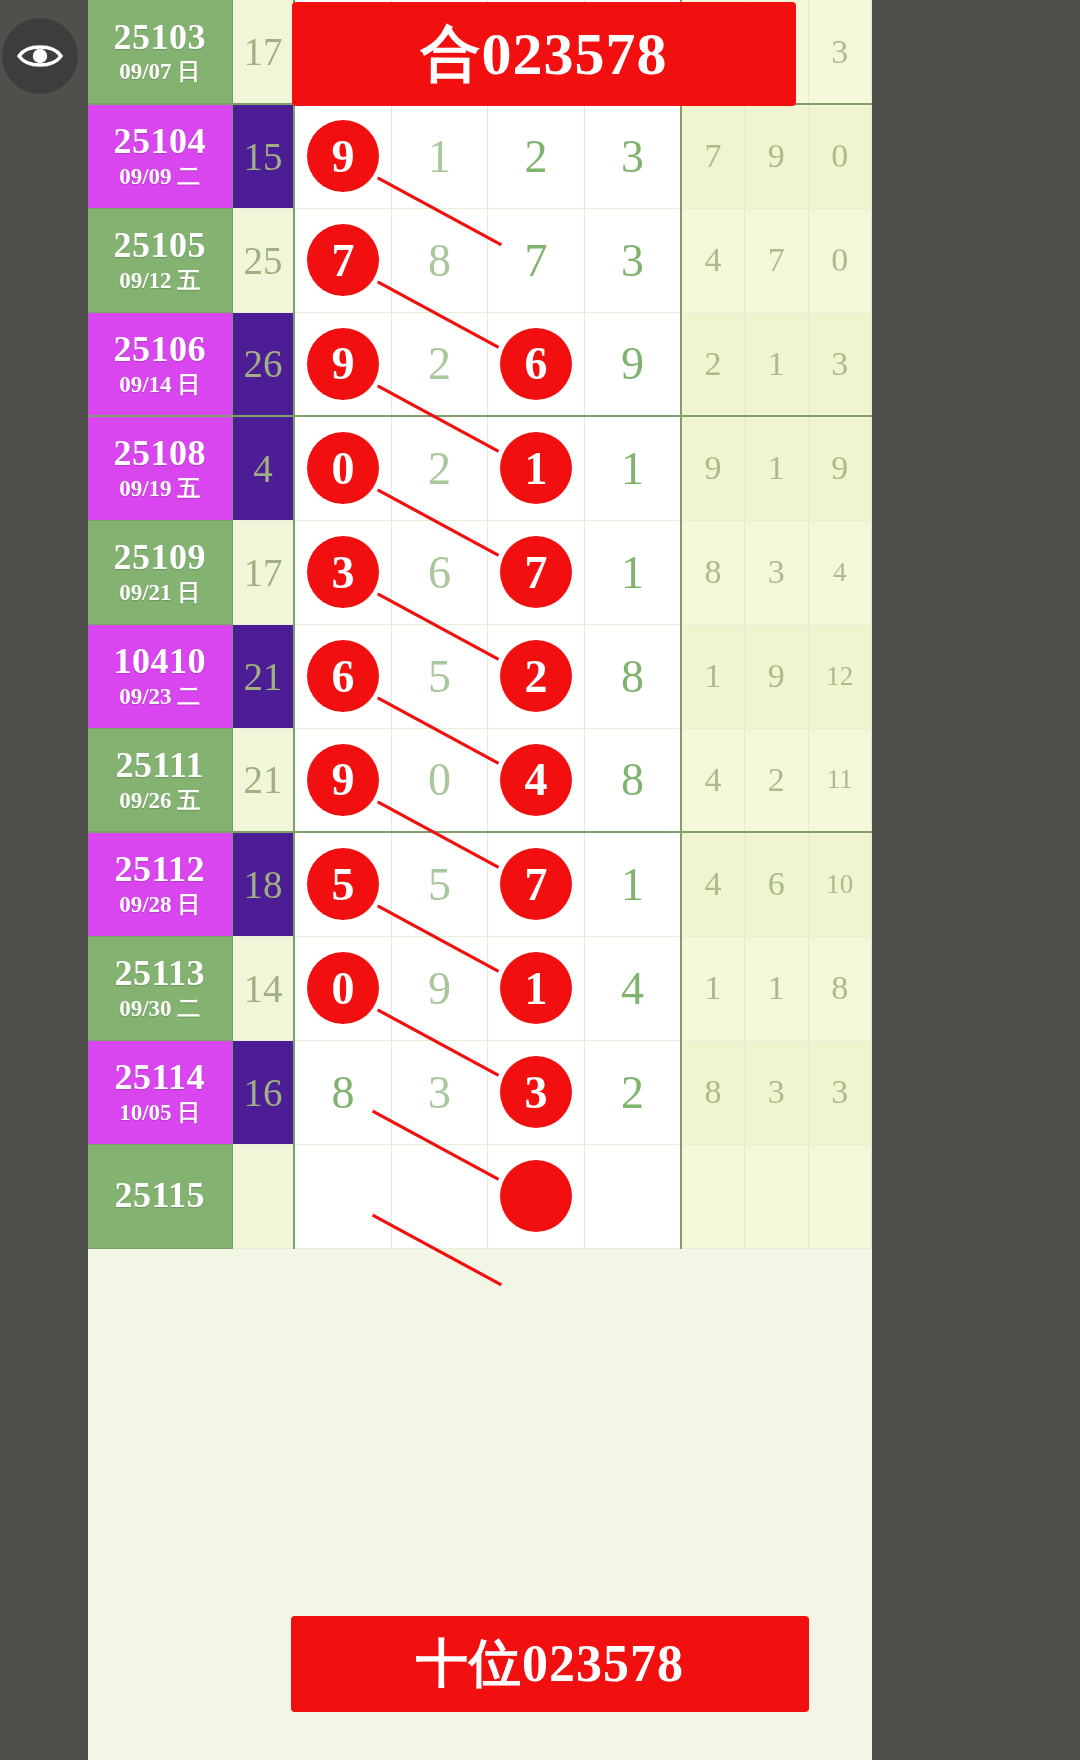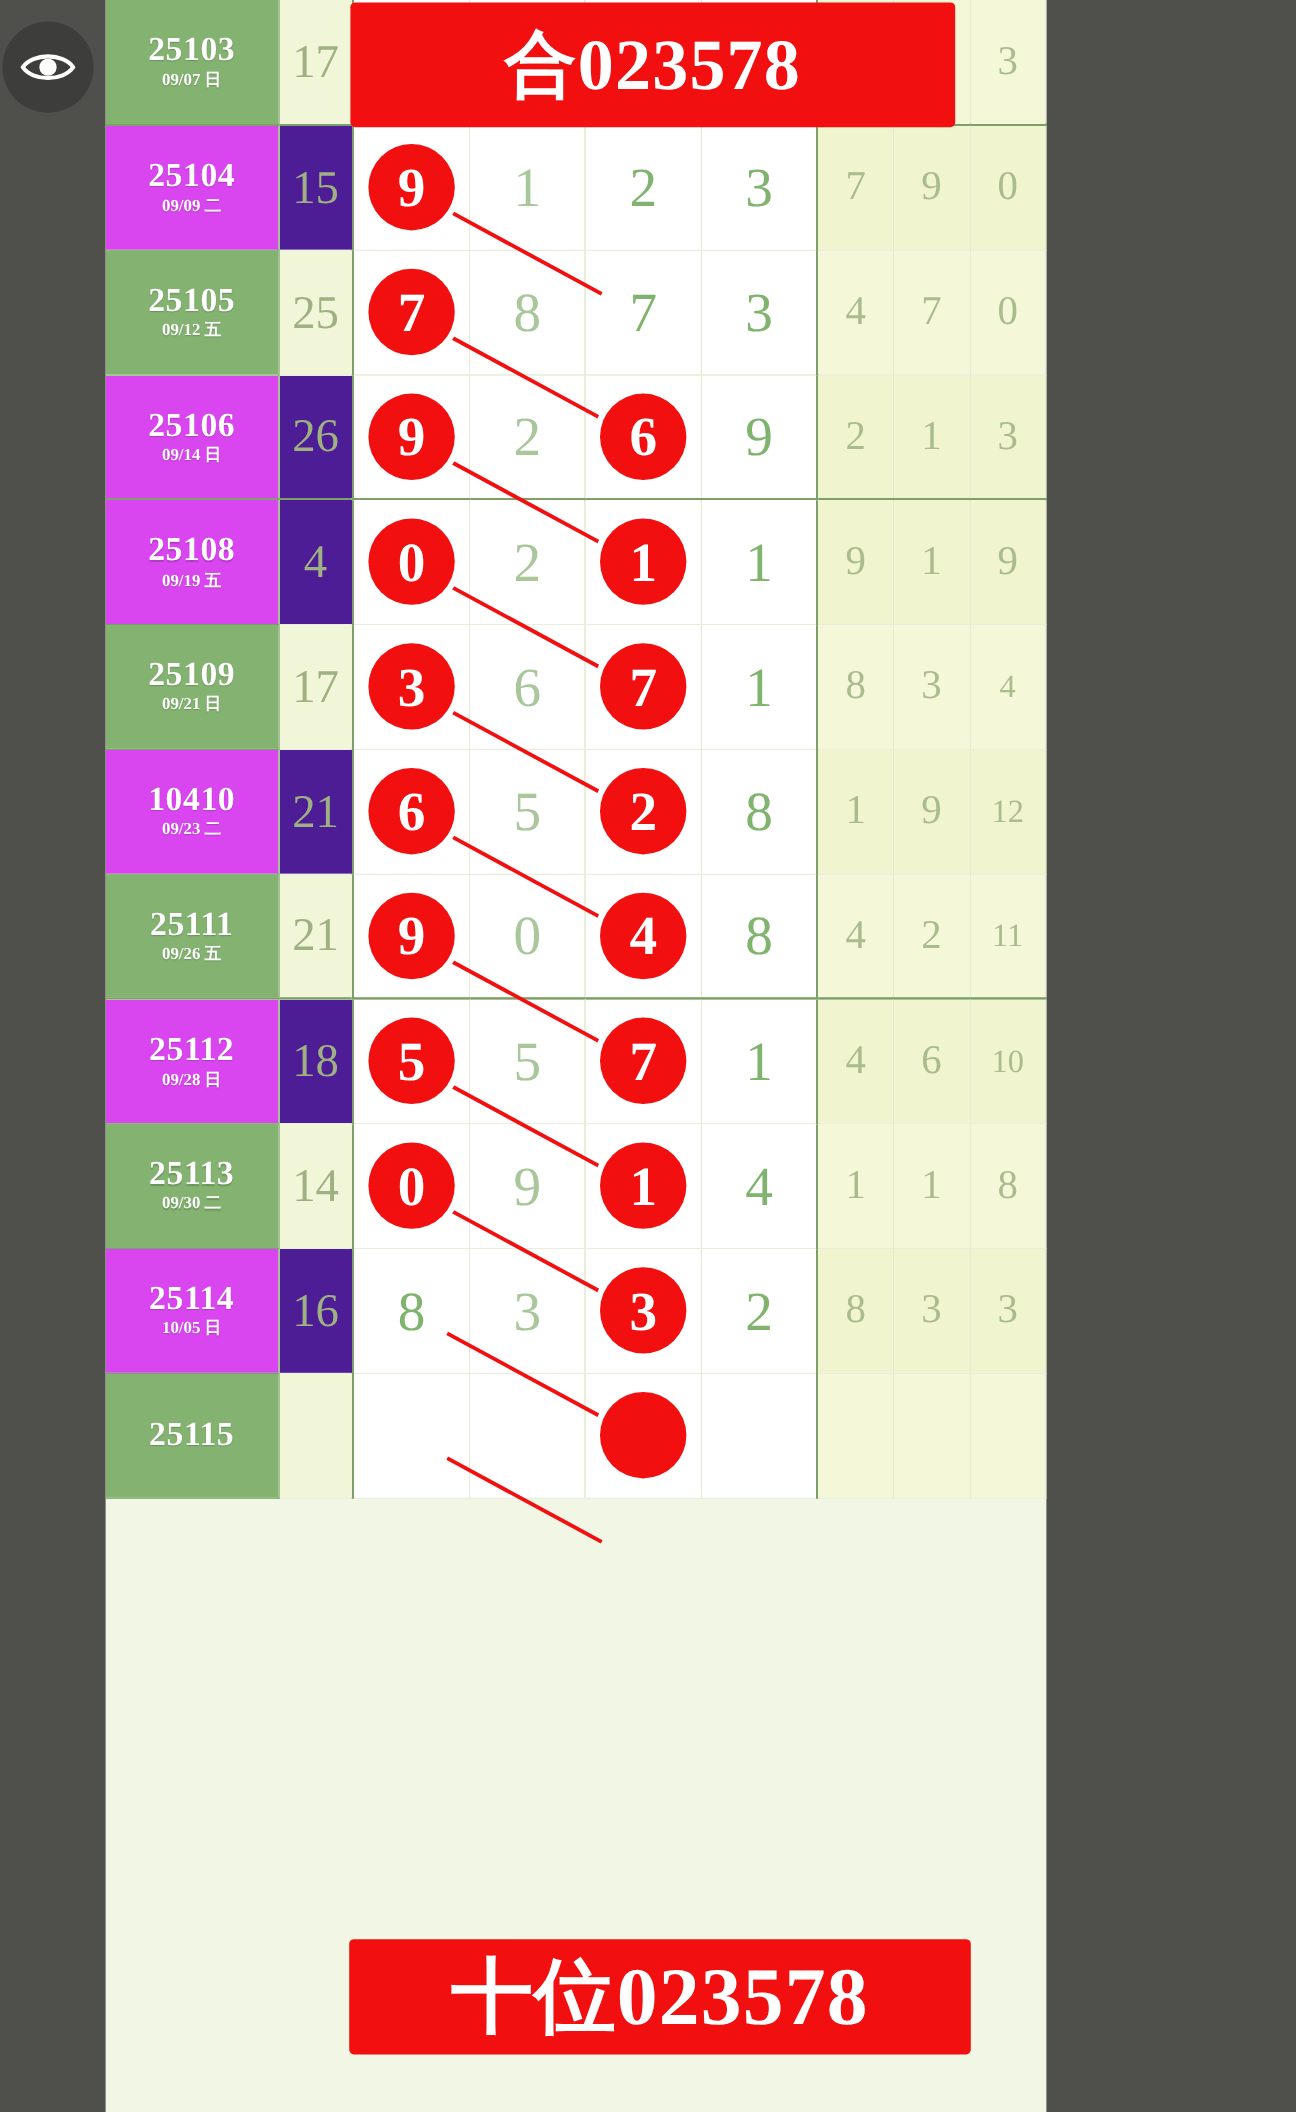--- a/index.html
+++ b/index.html
@@ -60,25 +60,25 @@
   
   td.issue {
     background: #83b271;
     color: #ffffff;
     border-right: 1px solid #6f9e60;
     border-bottom: 1px solid #74a364;
     line-height: 1.05;
   }
   td.issue.alt { background: #d946ef; }
   .issue-no {
-    font-size: 28px; font-weight: bold; letter-spacing: .5px;
+    font-size: 36px; font-weight: bold; letter-spacing: .5px;
     text-shadow: 0 1px 1px rgba(0,0,0,.18);
   }
   .issue-date {
-    font-size: 14px; font-weight: bold; margin-top: 4px;
+    font-size: 23px; font-weight: bold; margin-top: 4px;
     text-shadow: 0 1px 1px rgba(0,0,0,.18);
   }
 
   
   td.sum {
     background: #f1f6d9;
     color: #9fb182;
     font-size: 39px;
     border-right: 1px solid #93b483;
   }
@@ -145,21 +145,21 @@
     z-index: 20;
     letter-spacing: 1px;
     white-space: nowrap;
   }
   .banner.top {
     left: 204px; top: 2px; width: 504px; height: 104px;
     font-size: 60px;
   }
   .banner.bottom {
     left: 203px; top: 1616px; width: 518px; height: 96px;
-    font-size: 68px;
+    font-size: 52px;
   }
 </style>
 </head>
 <body>
 
 <div id="app">
 
   <div class="left-gutter"></div>
 
   <div class="eye-btn">

